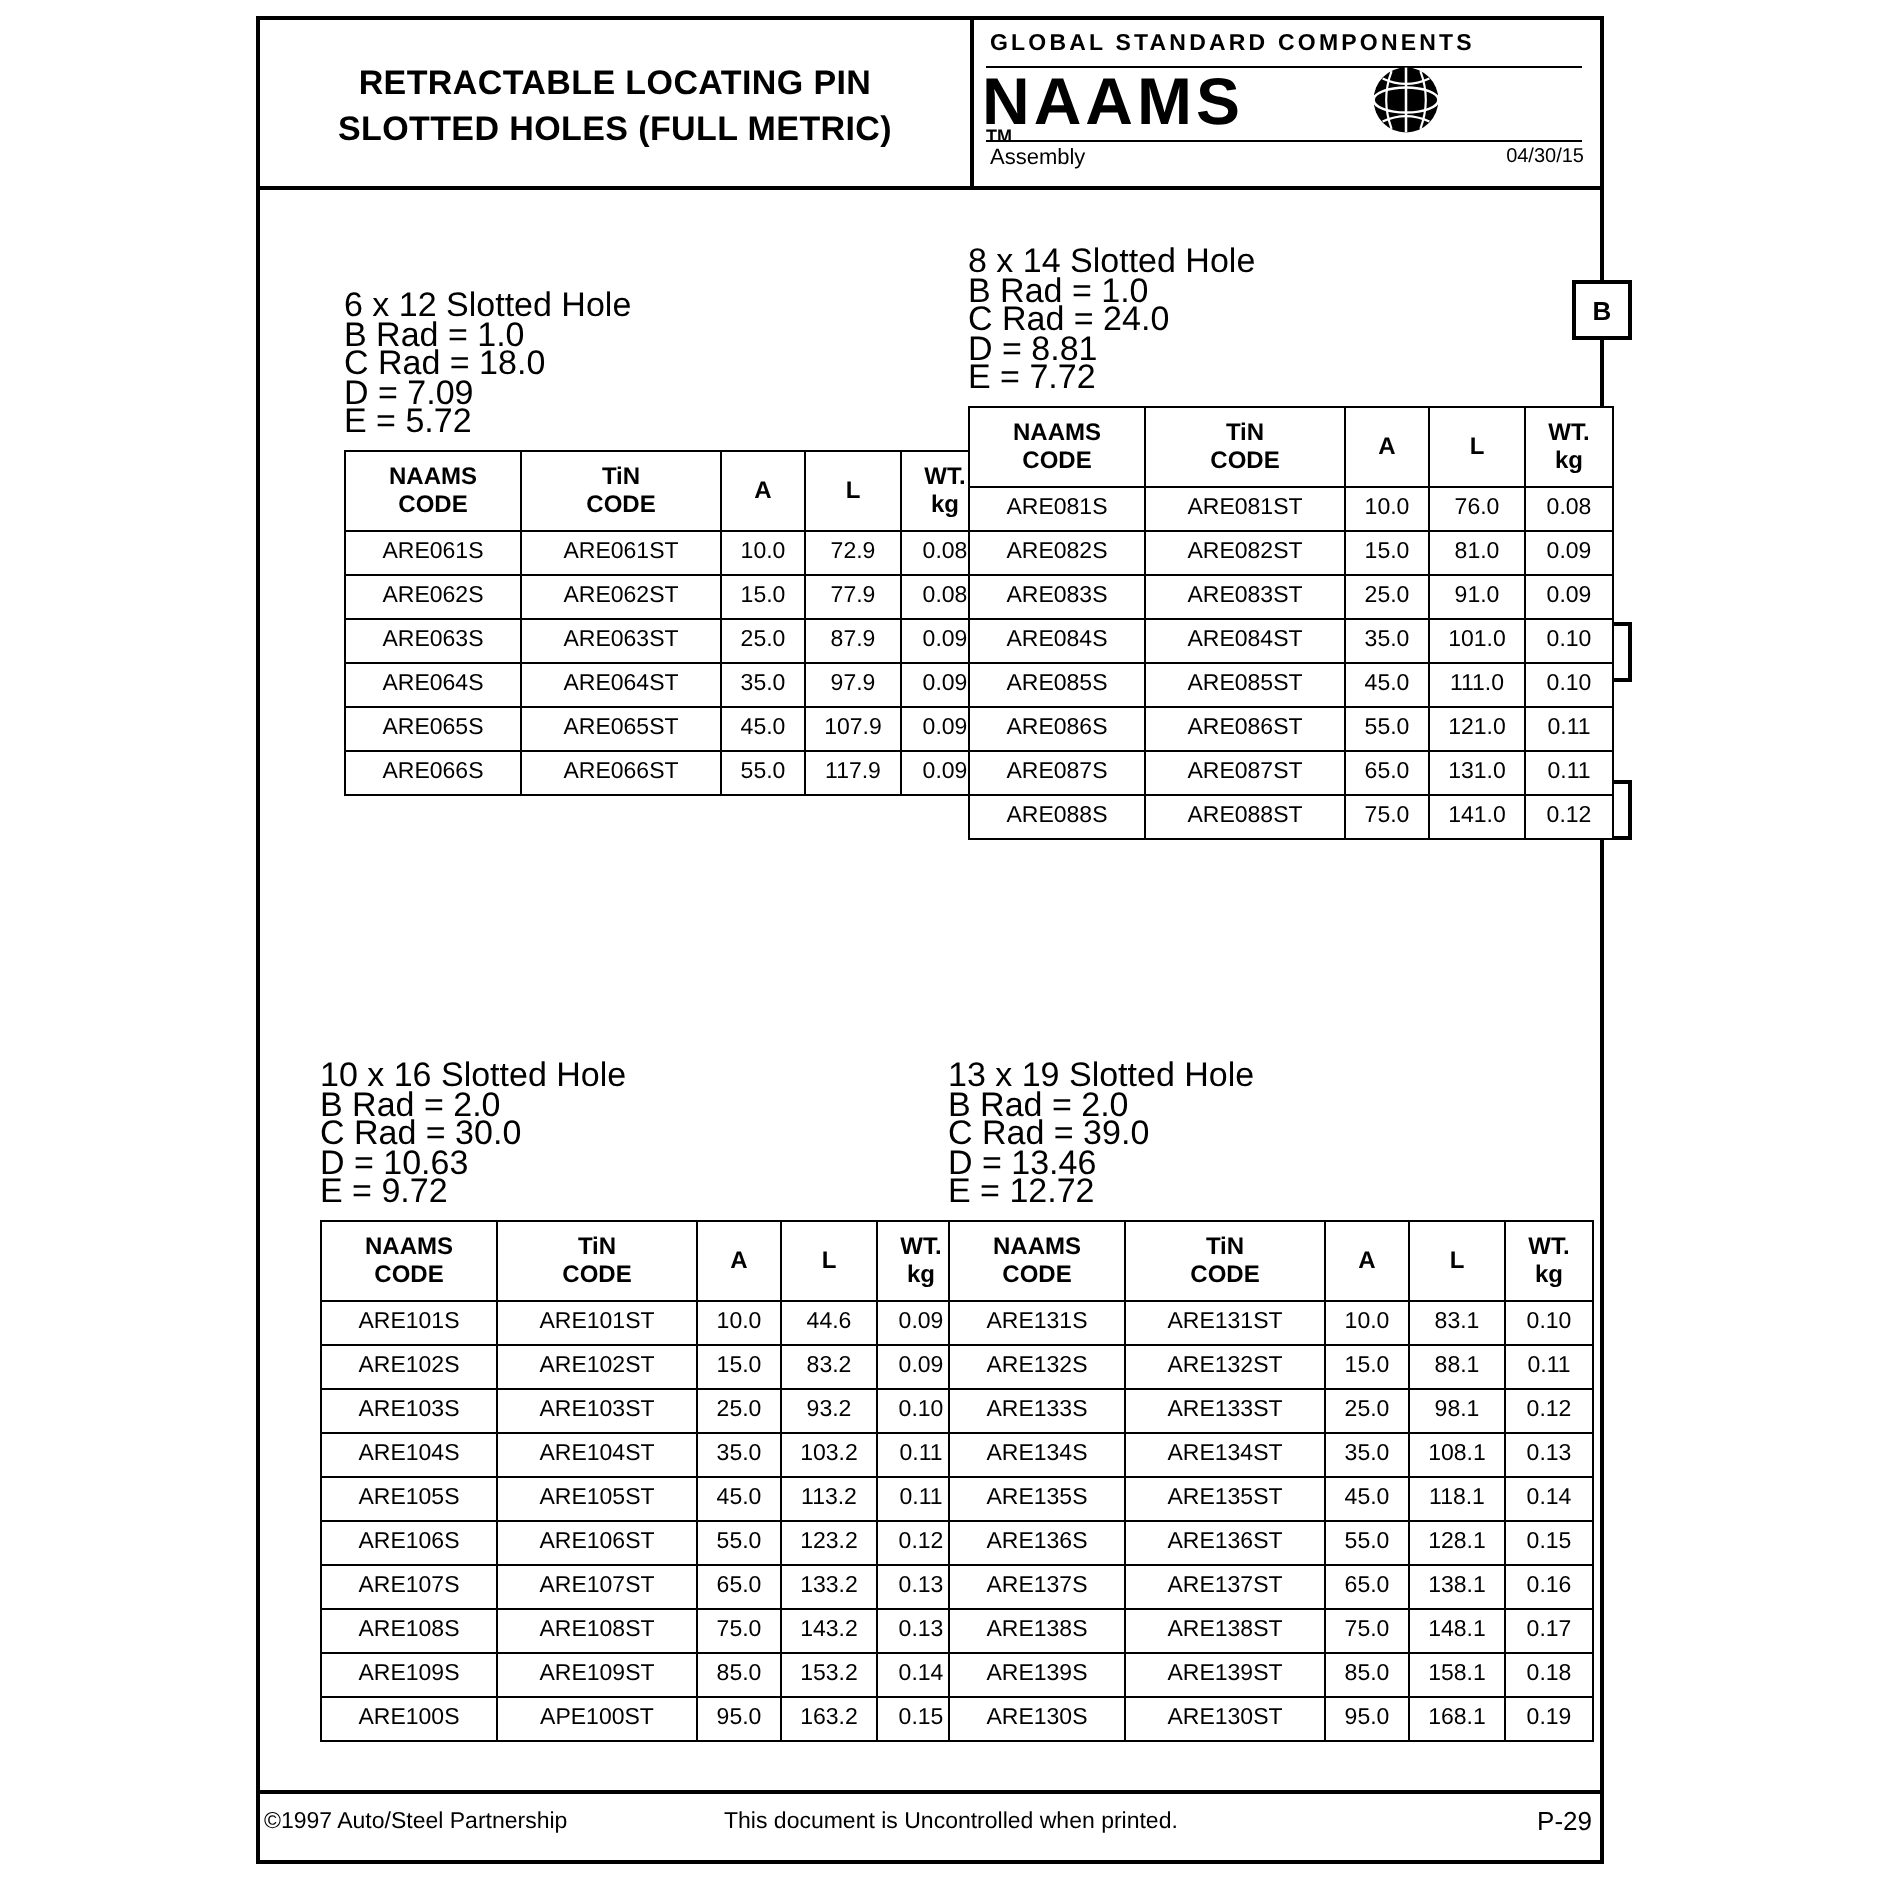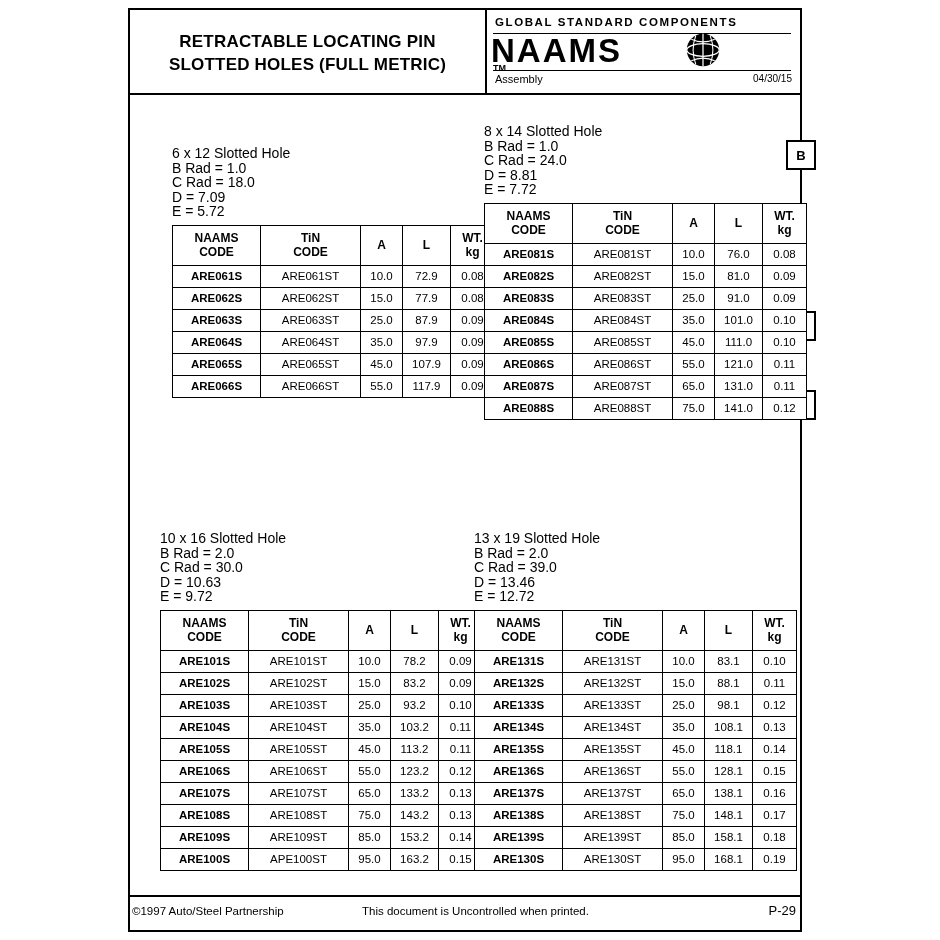--- a/index.html
+++ b/index.html
@@ -137,21 +137,21 @@
     font-size: 13px;
     font-weight: bold;
     display: flex;
     align-items: center;
     justify-content: center;
   }
 
   
   .group { position: absolute; }
   .specs {
-    font-size: 14px;
+    font-size: 17px;
     line-height: 14.5px;
     white-space: pre;
     margin-bottom: 6px;
   }
   table.data {
     border-collapse: collapse;
     background: #fff;
   }
   table.data th, table.data td {
     border: 1px solid #000;
@@ -163,21 +163,21 @@
     background: #fff;
   }
   table.data th {
     font-weight: bold;
     font-size: 12px;
     height: 40px;
     line-height: 14px;
     padding: 0 2px;
   }
   table.data td { font-size: 11.5px; }
-  .c-naams { width: 88px; font-weight: bold; }
+  .c-naams { width: 88px; }
   .c-tin   { width: 100px; }
   .c-a     { width: 42px; }
   .c-l     { width: 48px; }
   .c-wt    { width: 44px; }
 </style>
 </head>
 <body>
 
 <div class="page">
 
@@ -393,21 +393,21 @@
             <div>WT.</div>
             <div>kg</div>
           </th>
         </tr>
       </thead>
       <tbody>
           <tr>
             <td class="c-naams">ARE101S</td>
             <td class="c-tin">ARE101ST</td>
             <td class="c-a">10.0</td>
-            <td class="c-l">78.2</td>
+            <td class="c-l">44.6</td>
             <td class="c-wt">0.09</td>
           </tr>
           <tr>
             <td class="c-naams">ARE102S</td>
             <td class="c-tin">ARE102ST</td>
             <td class="c-a">15.0</td>
             <td class="c-l">83.2</td>
             <td class="c-wt">0.09</td>
           </tr>
           <tr>

